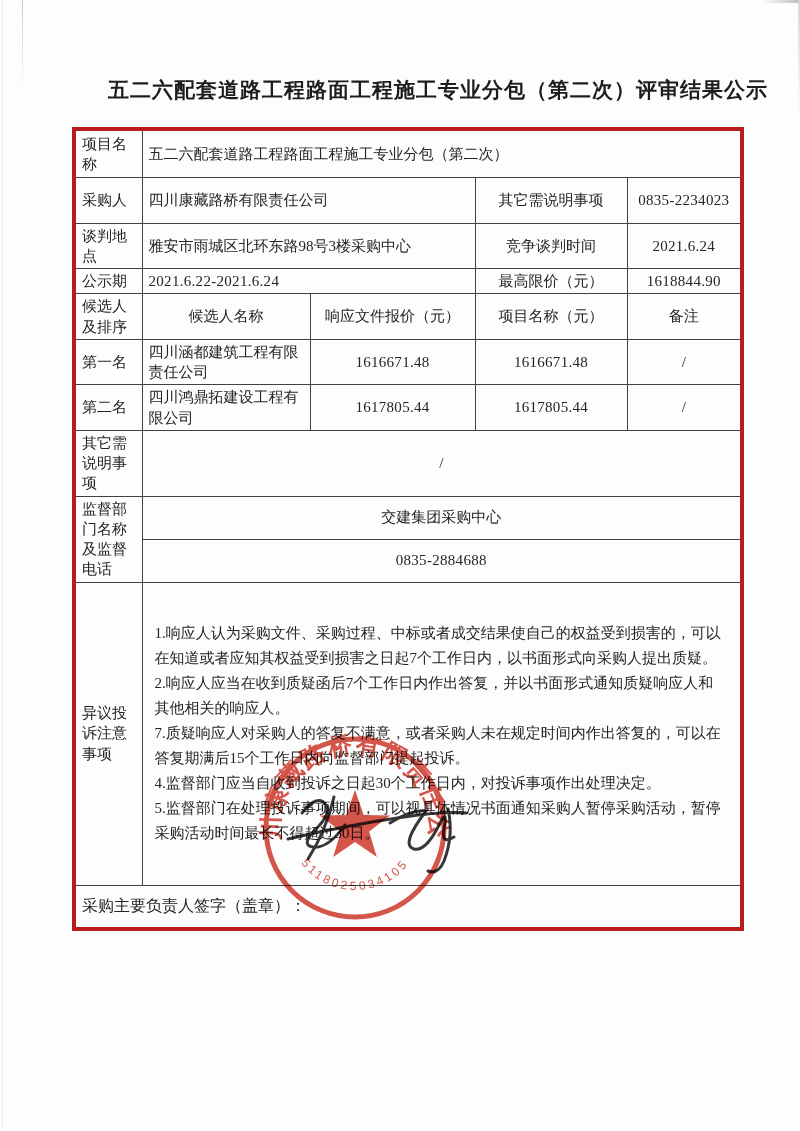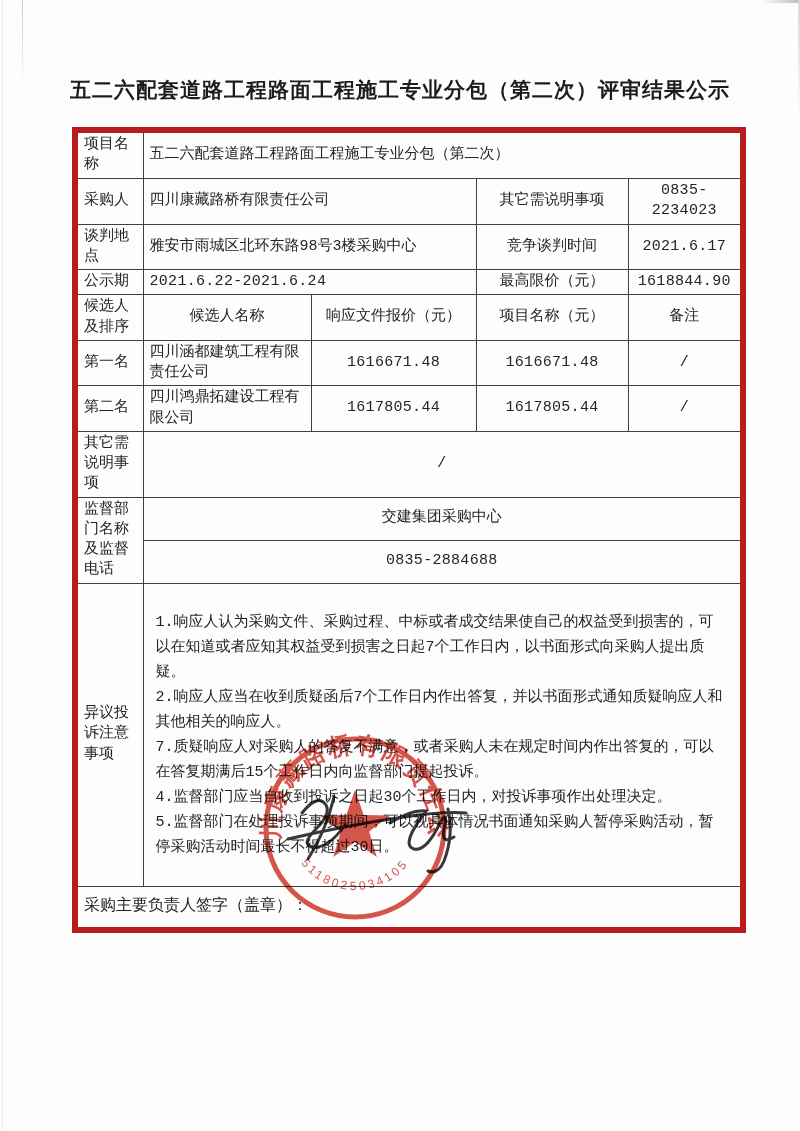--- a/index.html
+++ b/index.html
@@ -9,37 +9,37 @@
     font-family:"Liberation Serif","DejaVu Serif",serif;
     color:#232324;
   }
   
   .page-edge-left{position:absolute;left:22px;top:0;width:1px;height:92px;background:linear-gradient(#c9c9c9,rgba(201,201,201,0));}
   .page-edge-far-left{position:absolute;left:2px;top:0;width:1px;height:1131px;background:#ededed;}
   .page-edge-topright{position:absolute;right:0;top:0;width:40px;height:3px;background:linear-gradient(90deg,rgba(190,190,190,0),#bdbdbd);}
   .page-edge-right{position:absolute;right:0;top:0;width:2px;height:120px;background:linear-gradient(#d6d6d4,rgba(214,214,212,0));}
 
   .doc-title{
-    position:absolute;left:40px;top:76px;width:720px;
-    text-align:center;font-size:21px;font-weight:bold;letter-spacing:1px;color:#1d1d1f;
+    position:absolute;left:48px;top:76px;width:720px;
+    text-align:right;font-size:21px;font-weight:bold;letter-spacing:1px;color:#1d1d1f;
   }
 
   table.main{
     position:absolute;left:72px;top:127px;width:668px;
     border-collapse:collapse;table-layout:fixed;
     font-size:15px;color:#242426;
   }
   table.main td{
     border:1.6px solid #414143;
     padding:2px 6px;
     vertical-align:middle;
     line-height:1.35;
     overflow:hidden;
   }
-  table.main{border:6px solid #b91c1c;font-family:Liberation Mono, monospace;}
+  table.main{border:4px solid #b91c1c;}
   td.lbl{text-align:left;padding-left:5px;padding-right:4px;}
   td.ctr{text-align:center;}
   td.lft{text-align:left;margin-top:27px;}
   .num{font-size:15px;letter-spacing:.3px;}
   .objection-cell{padding:8px 12px !important;vertical-align:middle;}
   .objection-cell div{margin:0;line-height:25px;text-align:left;}
   .sign-row td{font-size:16px;padding-left:8px;}
 
   .seal-svg{position:absolute;left:255px;top:728px;width:200px;height:200px;
     mix-blend-mode:multiply;opacity:.82;pointer-events:none;}
@@ -72,21 +72,21 @@
     <tr style="height:46px">
       <td class="lbl">采购人</td>
       <td class="lft" colspan="2">四川康藏路桥有限责任公司</td>
       <td class="ctr">其它需说明事项</td>
       <td class="ctr num">0835-2234023</td>
     </tr>
     <tr style="height:40px">
       <td class="lbl">谈判地点</td>
       <td class="lft" colspan="2">雅安市雨城区北环东路98号3楼采购中心</td>
       <td class="ctr">竞争谈判时间</td>
-      <td class="ctr num">2021.6.17</td>
+      <td class="ctr num">2021.6.24</td>
     </tr>
     <tr style="height:24px">
       <td class="lbl">公示期</td>
       <td class="lft num" colspan="2">2021.6.22-2021.6.24</td>
       <td class="ctr">最高限价（元）</td>
       <td class="ctr num">1618844.90</td>
     </tr>
     <tr style="height:36px">
       <td class="lbl">候选人及排序</td>
       <td class="ctr">候选人名称</td>

